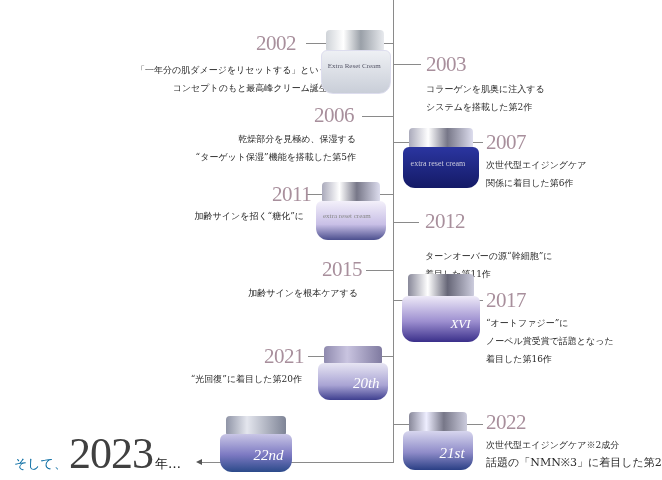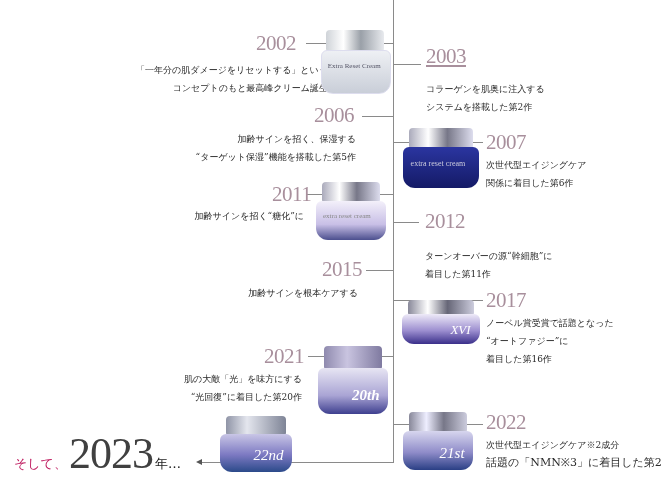--- a/index.html
+++ b/index.html
@@ -8,21 +8,21 @@
   .hline{position:absolute;height:1px;background:#8a8a8a;}
   .year{position:absolute;font-family:"Liberation Serif","DejaVu Serif",serif;font-weight:300;color:#a88f9c;font-size:21px;letter-spacing:-0.5px;line-height:1;}
   .desc{position:absolute;font-size:9px;line-height:18px;color:#2a2a2a;white-space:nowrap;}
   .desc.r{text-align:right;}
   .jar{position:absolute;}
   .lid{position:absolute;left:8%;width:84%;top:0;height:34%;border-radius:4px 4px 2px 2px;}
   .body{position:absolute;left:0;width:100%;top:32%;height:68%;border-radius:6px 6px 12px 12px;}
   .label{position:absolute;left:10%;top:52%;font-family:"Liberation Serif",serif;font-size:8px;white-space:nowrap;}
   .num{position:absolute;right:12%;bottom:14%;font-family:"Liberation Serif",serif;font-style:italic;font-size:15px;color:#fff;}
   .finale{position:absolute;left:14px;top:432px;display:flex;align-items:baseline;}
-  .finale .pre{font-size:13px;color:#be185d;}
+  .finale .pre{font-size:13px;color:#0369a1;}
   .finale .big{font-family:"Liberation Serif",serif;font-size:44px;color:#404040;letter-spacing:-1px;line-height:1;margin:0 2px;}
   .finale .post{font-size:13px;color:#222;}
   .arrow{position:absolute;left:196px;top:459px;width:0;height:0;border-top:3px solid transparent;border-bottom:3px solid transparent;border-right:6px solid #555;}
 </style>
 </head>
 <body>
 
 <div class="vline"></div>
 <div class="hline" style="left:200px;top:462px;width:194px;"></div>
 <div class="arrow"></div>
@@ -34,30 +34,30 @@
   <div>「一年分の肌ダメージをリセットする」という</div>
   <div>コンセプトのもと最高峰クリーム誕生</div>
 </div>
 <div class="jar" style="left:321px;top:30px;width:68px;height:62px;">
   <div class="lid" style="background:linear-gradient(90deg,#cfd3d8,#fff 30%,#9aa0a8 60%,#e8eaee);"></div>
   <div class="body" style="background:linear-gradient(180deg,#eef0f4,#c9ced8);border:1px solid #dde;"></div>
   <div class="label" style="color:#556;font-size:7px;">Extra Reset Cream</div>
 </div>
 
 <div class="hline" style="left:393px;top:64px;width:28px;"></div>
-<div class="year" style="left:426px;top:46px;text-decoration:underline;">2003</div>
+<div class="year" style="left:426px;top:54px;">2003</div>
 <div class="desc" style="left:426px;top:80px;">
   <div>コラーゲンを肌奥に注入する</div>
   <div>システムを搭載した第2作</div>
 </div>
 
 <div class="hline" style="left:362px;top:116px;width:31px;"></div>
 <div class="year" style="left:314px;top:105px;">2006</div>
 <div class="desc r" style="right:306px;top:130px;">
-  <div>加齢サインを招く、保湿する</div>
+  <div>乾燥部分を見極め、保湿する</div>
   <div>“ターゲット保湿”機能を搭載した第5作</div>
 </div>
 
 <div class="hline" style="left:393px;top:142px;width:90px;"></div>
 <div class="jar" style="left:403px;top:128px;width:76px;height:60px;">
   <div class="lid" style="background:linear-gradient(90deg,#aab,#fff 30%,#778 60%,#dde);"></div>
   <div class="body" style="background:linear-gradient(180deg,#2b35a0,#141a66);"></div>
   <div class="label" style="color:#ccd;">extra reset cream</div>
 </div>
 <div class="year" style="left:486px;top:132px;">2007</div>
@@ -84,41 +84,40 @@
   <div>着目した第11作</div>
 </div>
 
 <div class="hline" style="left:366px;top:270px;width:27px;"></div>
 <div class="year" style="left:322px;top:259px;">2015</div>
 <div class="desc r" style="right:304px;top:284px;margin-left:17px;">
   <div>加齢サインを根本ケアする</div>
 </div>
 
 <div class="hline" style="left:393px;top:300px;width:90px;"></div>
-<div class="jar" style="left:402px;top:300px;width:78px;height:44px;">
+<div class="jar" style="left:402px;top:274px;width:78px;height:68px;">
   <div class="lid" style="background:linear-gradient(90deg,#889,#fff 30%,#667 60%,#ccd);"></div>
   <div class="body" style="background:linear-gradient(180deg,#eeeaf8,#9d8fd0 55%,#3a2f8a);"></div>
   <div class="num" style="font-size:13px;">XVI</div>
 </div>
 <div class="year" style="left:486px;top:290px;">2017</div>
 <div class="desc" style="left:486px;top:314px;">
+  <div>“オートファジー”に</div>
   <div>ノーベル賞受賞で話題となった</div>
-  <div>“オートファジー”に</div>
   <div>着目した第16作</div>
 </div>
 
 <div class="hline" style="left:308px;top:356px;width:85px;"></div>
-<div class="jar" style="left:318px;top:346px;width:70px;height:68px;font-weight:bold;">
+<div class="jar" style="left:318px;top:346px;width:70px;height:54px;">
   <div class="lid" style="background:linear-gradient(90deg,#8f8aae,#c9c4e0 40%,#7f7aa0);"></div>
   <div class="body" style="background:linear-gradient(180deg,#e7e5f3,#a9a4d4 60%,#3e3f8f);"></div>
   <div class="num">20th</div>
 </div>
 <div class="year" style="left:264px;top:346px;">2021</div>
 <div class="desc r" style="right:360px;top:370px;">
-  <div>肌の大敵「光」を味方にする</div>
   <div>“光回復”に着目した第20作</div>
 </div>
 
 <div class="hline" style="left:393px;top:424px;width:90px;"></div>
 <div class="jar" style="left:403px;top:412px;width:70px;height:58px;">
   <div class="lid" style="background:linear-gradient(90deg,#889,#eef 30%,#778 60%,#ccd);"></div>
   <div class="body" style="background:linear-gradient(180deg,#d7d6ee,#8f8cc9 55%,#2a3f85);"></div>
   <div class="num">21st</div>
 </div>
 <div class="year" style="left:486px;top:412px;">2022</div>

